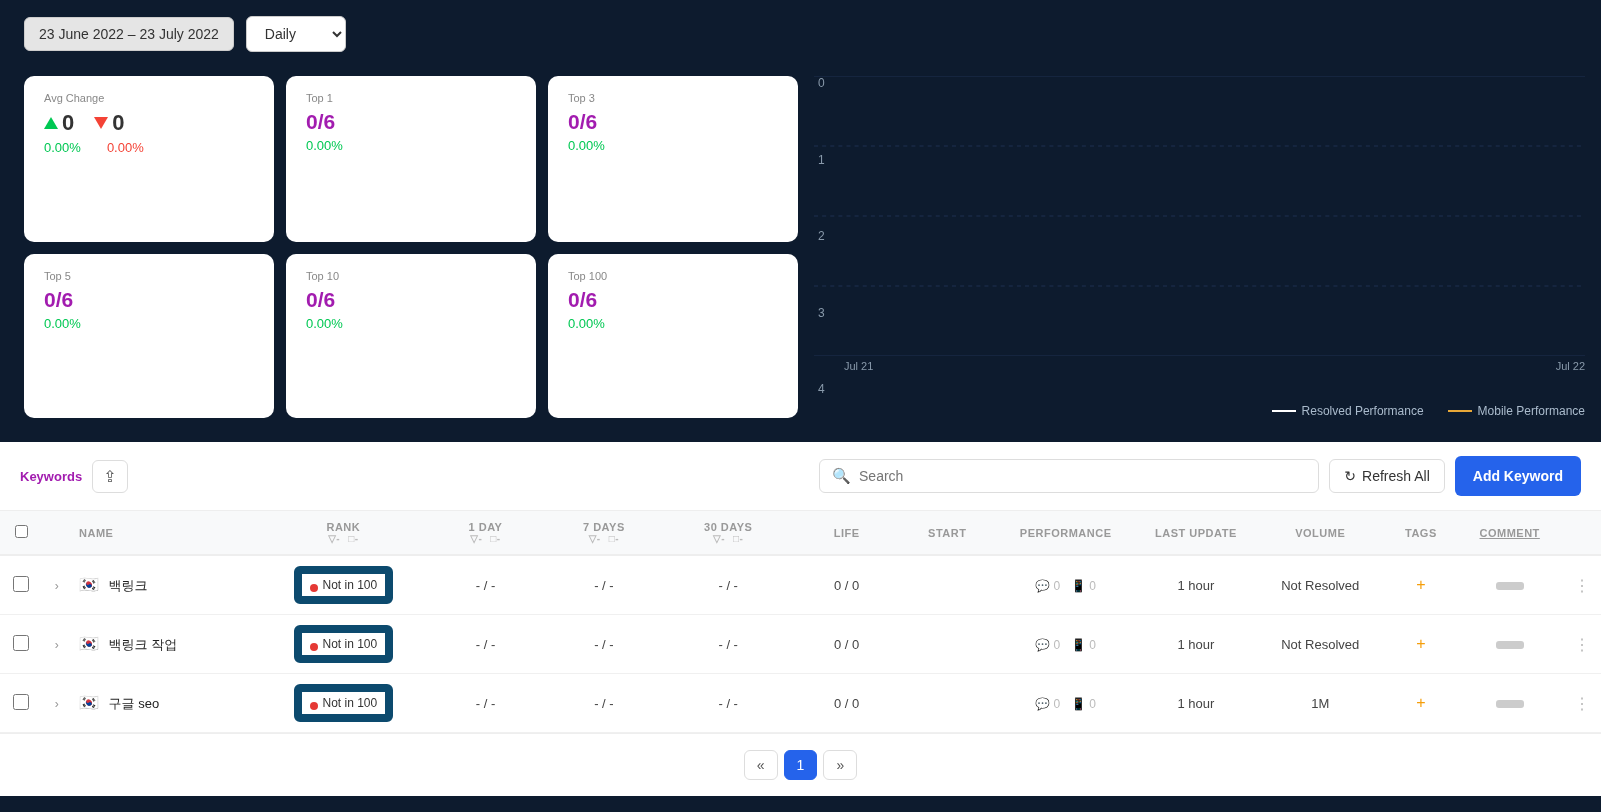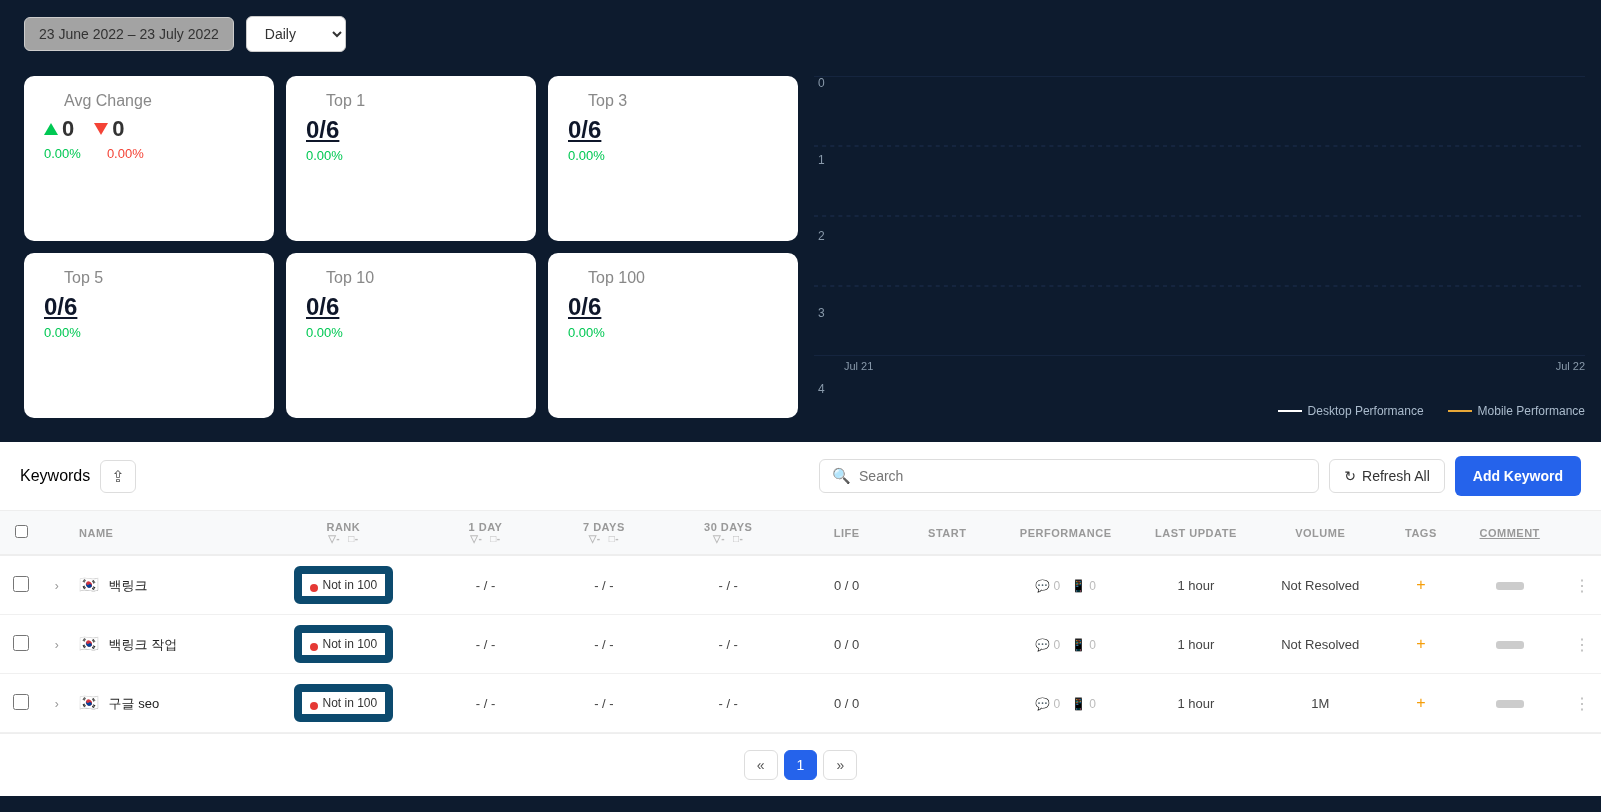--- a/index.html
+++ b/index.html
@@ -2,29 +2,29 @@
 <html><head>
   <meta charset="utf-8">
   <style>
     * { box-sizing: border-box; margin: 0; padding: 0; }
     body { font-family: -apple-system, BlinkMacSystemFont, 'Segoe UI', sans-serif; background: #0d1b2e; color: #fff; min-height: 812px; width: 1601px; overflow-x: hidden; }
 
     
     .header { background: #0d1b2e; padding: 16px 24px; display: flex; align-items: center; justify-content: space-between; }
     .header-title { font-size: 22px; font-weight: 600; color: #fff; display: flex; align-items: center; gap: 8px; }
     .header-controls { display: flex; align-items: center; gap: 12px; }
-    .date-range-btn { background: #a3a3a3; color: #333; border: 1px solid #ccc; border-radius: 6px; padding: 8px 14px; font-size: 14px; cursor: pointer; }
+    .date-range-btn { background: #e5e5e5; color: #333; border: 1px solid #ccc; border-radius: 6px; padding: 8px 14px; font-size: 14px; cursor: pointer; }
     .period-select { background: #fff; color: #333; border: 1px solid #ccc; border-radius: 6px; padding: 8px 14px; font-size: 14px; cursor: pointer; }
 
     
     .top-section { display: flex; background: #0d1b2e; padding: 0 16px 16px 16px; gap: 0; }
     .stats-grid { display: grid; grid-template-columns: repeat(3, 1fr); grid-template-rows: repeat(2, auto); gap: 12px; width: 790px; flex-shrink: 0; padding: 8px; }
     .stat-card { background: #fff; border-radius: 10px; padding: 16px 20px; color: #333; }
-    .stat-label { font-size: 16px; color: #888; margin-bottom: 6px; margin-left: 20px; }
-    .stat-value { font-size: 24px; font-weight: 600; color: #0f172a; margin-bottom: 4px; text-decoration: underline; }
+    .stat-label { font-size: 11px; color: #888; margin-bottom: 6px; }
+    .stat-value { font-size: 21px; font-weight: 600; color: #a21caf; margin-bottom: 4px; }
     .stat-pct { font-size: 13px; color: #00c853; }
     .avg-change-row { display: flex; gap: 20px; align-items: center; }
     .avg-up { display: flex; align-items: center; gap: 4px; font-size: 22px; font-weight: 600; }
     .avg-down { display: flex; align-items: center; gap: 4px; font-size: 22px; font-weight: 600; }
     .triangle-up { width: 0; height: 0; border-left: 7px solid transparent; border-right: 7px solid transparent; border-bottom: 12px solid #00c853; display: inline-block; }
     .triangle-down { width: 0; height: 0; border-left: 7px solid transparent; border-right: 7px solid transparent; border-top: 12px solid #f44336; display: inline-block; }
     .avg-pct-row { display: flex; gap: 26px; margin-top: 4px; }
     .up-pct { font-size: 13px; color: #00c853; }
     .down-pct { font-size: 13px; color: #f44336; }
 
@@ -36,21 +36,21 @@
     .chart-x-labels { display: flex; justify-content: space-between; padding: 4px 0 0 30px; color: #8899aa; font-size: 11px; }
     .chart-legend { display: flex; justify-content: flex-end; gap: 24px; padding: 8px 0 0 0; }
     .legend-item { display: flex; align-items: center; gap: 6px; font-size: 12px; color: #aabbcc; }
     .legend-line-desktop { width: 24px; height: 2px; background: #fff; }
     .legend-line-mobile { width: 24px; height: 2px; background: #e8a838; }
 
     
     .keywords-section { background: #fff; color: #333; border-radius: 0; padding: 0; }
     .keywords-header { display: flex; align-items: center; justify-content: space-between; padding: 14px 20px; border-bottom: 1px solid #eee; }
     .keywords-title-area { display: flex; align-items: center; gap: 10px; }
-    .keywords-title { font-size: 16px; font-weight: 400; color: #000000; }
+    .keywords-title { font-size: 13px; font-weight: 700; color: #a21caf; }
     .share-btn { background: #fff; border: 1px solid #ddd; border-radius: 6px; padding: 6px 10px; cursor: pointer; color: #555; font-size: 14px; display: flex; align-items: center; gap: 4px; }
     .keywords-actions { display: flex; align-items: center; gap: 10px; }
     .search-box { display: flex; align-items: center; background: #fff; border: 1px solid #ddd; border-radius: 6px; padding: 7px 12px; width: 500px; gap: 8px; }
     .search-box input { border: none; outline: none; font-size: 14px; color: #333; width: 100%; }
     .refresh-btn { background: #fff; border: 1px solid #ddd; border-radius: 6px; padding: 8px 14px; font-size: 14px; cursor: pointer; color: #333; display: flex; align-items: center; gap: 6px; white-space: nowrap; }
     .add-keyword-btn { background: #2563eb; color: #fff; border: none; border-radius: 6px; padding: 12px 18px; font-size: 14px; font-weight: 600; cursor: pointer; white-space: nowrap; }
 
     
     .keywords-table { width: 100%; border-collapse: collapse; }
     .keywords-table thead tr { background: #f8f9fa; border-bottom: 2px solid #eee; }
@@ -177,21 +177,21 @@
         </svg>
       </div>
       <div class="chart-x-labels">
         <span>Jul 21</span>
         <span>Jul 22</span>
       </div>
     </div>
     <div class="chart-legend">
       <div class="legend-item">
         <div class="legend-line-desktop"></div>
-        <span>Desktop Performance</span>
+        <span>Resolved Performance</span>
       </div>
       <div class="legend-item">
         <div class="legend-line-mobile"></div>
         <span>Mobile Performance</span>
       </div>
     </div>
   </div>
 </div>
 
 <div class="keywords-section">

